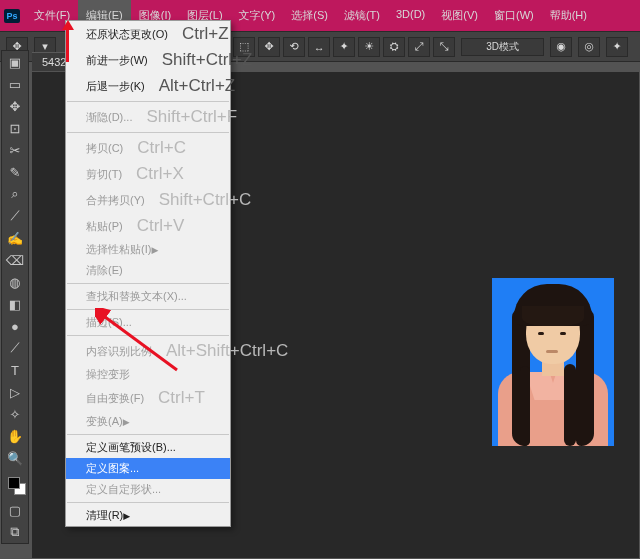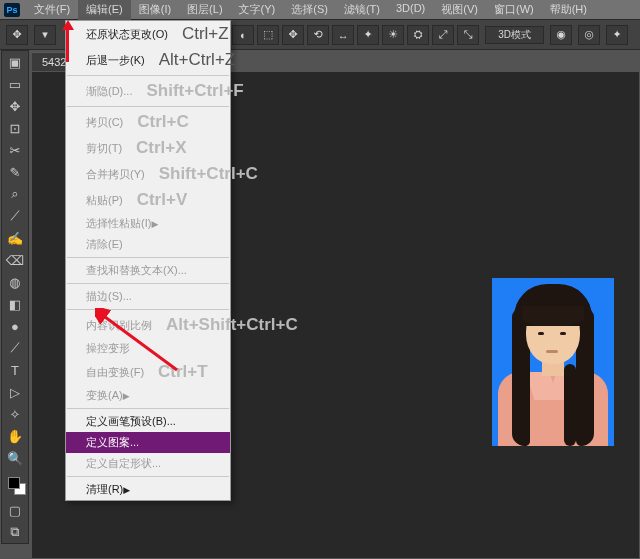--- a/index.html
+++ b/index.html
@@ -7,24 +7,24 @@
       width: 640px;
       height: 559px;
       background: #535353;
       font-family: "Microsoft YaHei", Arial, sans-serif;
       font-size: 11px;
       color: #d8d8d8;
       overflow: hidden;
       position: relative;
     }
     .menubar {
-      background: #737373;
-      display: flex;
-      align-items: center;
-      height: 20px;
+      background: #be185d;
+      display: flex;
+      align-items: center;
+      height: 32px;
       padding-left: 4px;
       border-bottom: 1px solid #2a2a2a;
     }
     .ps-icon {
       width: 16px;
       height: 14px;
       background: #001e36;
       color: #31a8ff;
       font-weight: bold;
       font-size: 9px;
@@ -252,30 +252,30 @@
     .dd-row {
       display: flex;
       justify-content: flex-start;
       align-items: center;
       padding: 3px 14px 3px 20px;
       white-space: nowrap;
       cursor: pointer;
     }
     .dd-row.disabled { color: #9a9a9a; }
     .dd-row.highlight {
-      background: #701a75;
+      background: #3b82f6;
       color: #fff;
     }
     .dd-sep {
       height: 1px;
       background: #c8c8c8;
       margin: 2px 1px;
     }
     .dd-shortcut { color: #555; font-size: 17px; margin-left: 14px; }
-    .dd-row.disabled .dd-shortcut { color: #b8b8b8; font-weight: bold; }
+    .dd-row.disabled .dd-shortcut { color: #b8b8b8; }
     .sub-arrow { font-size: 9px; }
 
     .annot-arrow {
       position: absolute;
       z-index: 20;
       pointer-events: none;
     }
     .arrow-red {
       left: 62px;
       top: 20px;
@@ -297,21 +297,21 @@
       border-right: 6px solid transparent;
       border-bottom: 10px solid #e81123;
     }
     .arrow-diag {
       left: 95px;
       top: 308px;
     }
     .arrow-diag svg { display: block; }
 
     .mode3d {
-      padding: 1px 12px;
+      padding: 1px 24px;
       background: #3a3a3a;
       border: 1px solid #2a2a2a;
       font-size: 10px;
     }
   </style>
 </head>
 <body>
 
 <div class="menubar">
   <div class="ps-icon">Ps</div>
@@ -407,20 +407,24 @@
   <div class="strand-l"></div>
   <div class="strand-r"></div>
 </div>
 
 <div class="dropdown" id="edit-menu">
     <div class="dd-row">
       <span>还原状态更改(O)</span>
       <span class="dd-shortcut">Ctrl+Z</span>
     </div>
     <div class="dd-row">
+      <span>前进一步(W)</span>
+      <span class="dd-shortcut">Shift+Ctrl+Z</span>
+    </div>
+    <div class="dd-row">
       <span>后退一步(K)</span>
       <span class="dd-shortcut">Alt+Ctrl+Z</span>
     </div>
     <div class="dd-sep"></div>
     <div class="dd-row disabled">
       <span>渐隐(D)...</span>
       <span class="dd-shortcut">Shift+Ctrl+F</span>
     </div>
     <div class="dd-sep"></div>
     <div class="dd-row disabled">

